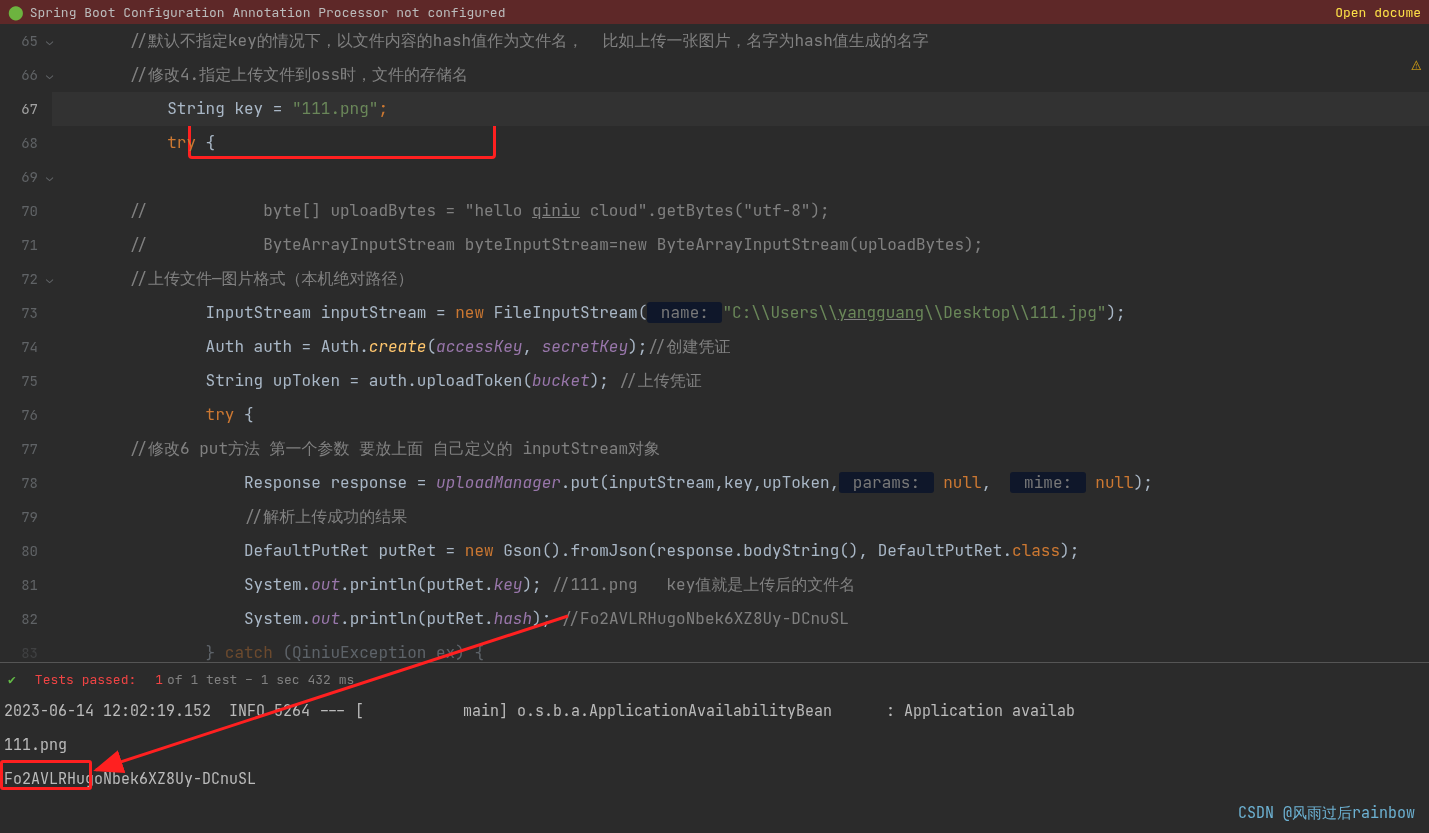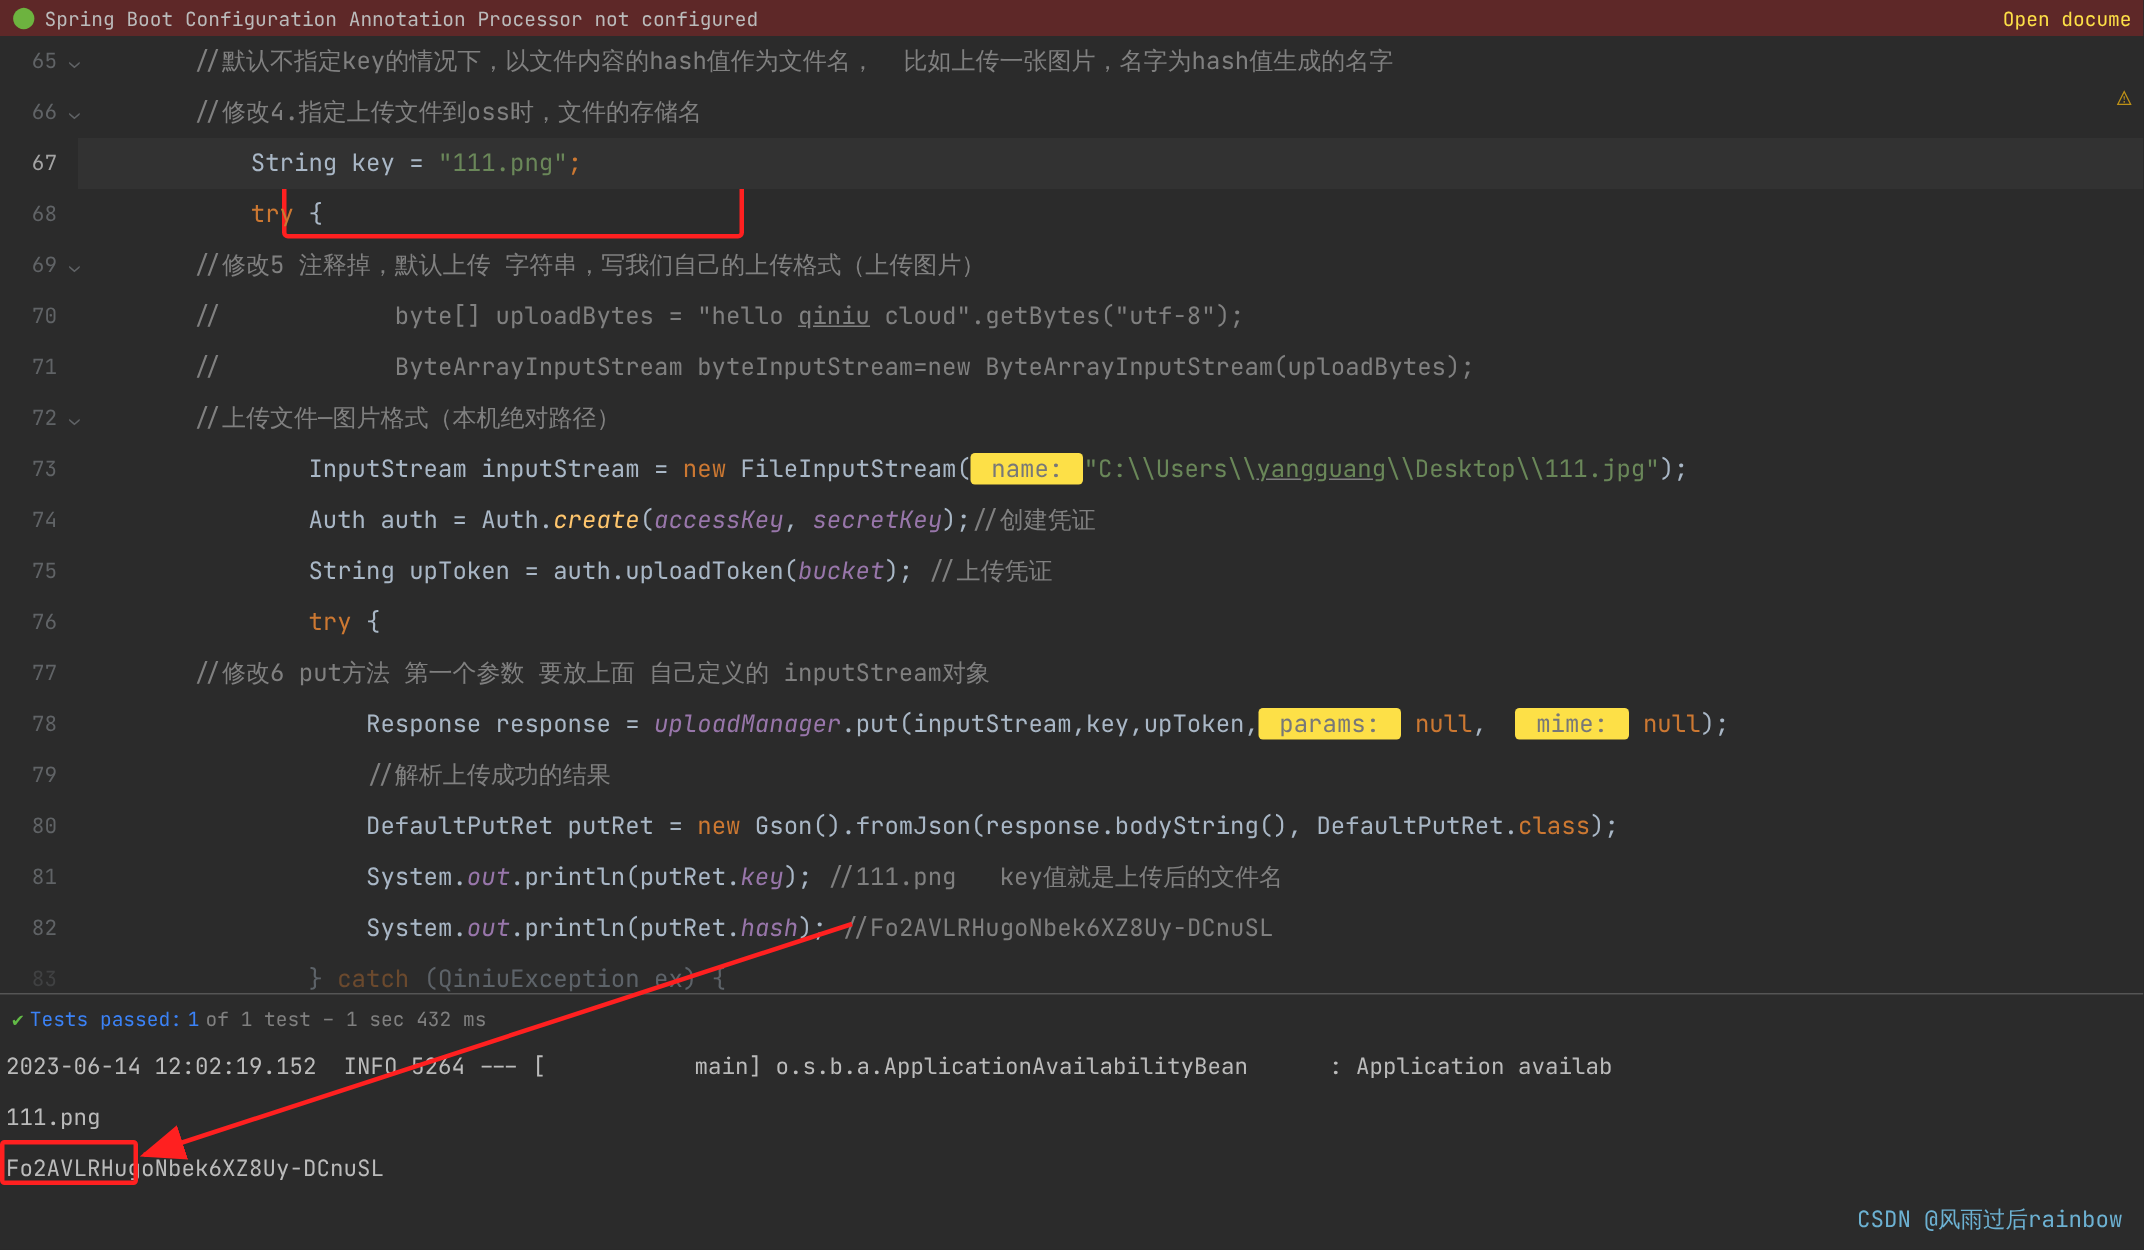--- a/index.html
+++ b/index.html
@@ -92,21 +92,21 @@
 }
 .arrow-line {
   position: absolute;
   left: 88px;
   top: 476px;
   width: 560px;
   height: 300px;
   pointer-events: none;
 }
 .hint-box {
-  background: #fde047;
+  background: #0f172a;
   color: #787878;
   padding: 0 4px;
   border-radius: 3px;
 }
 .c-comment { color: #808080; }
 .c-keyword { color: #cc7832; }
 .c-string { color: #6a8759; }
 .c-method { color: #ffc66d; font-style: italic; }
 .c-field { color: #9876aa; font-style: italic; }
 .c-type { color: #a9b7c6; }
@@ -127,21 +127,21 @@
 }
 .test-status {
   padding: 4px 8px;
   font-size: 13px;
   color: #808080;
   display: flex;
   align-items: center;
   gap: 4px;
 }
 .test-status .check { color: #62ba46; }
-.test-status .passed { color: #3b82f6; }
+.test-status .passed { color: #ef4444; margin-left: 15px; }
 .console-log {
   padding: 2px 4px;
   line-height: 34px;
   font-family: 'JetBrains Mono', 'Consolas', monospace;
   color: #bbbbbb;
 }
 .log-line { white-space: pre; height: 34px; }
 .watermark {
   position: absolute;
   bottom: 10px;
@@ -185,21 +185,21 @@
     <div class="line-num">81</div>
     <div class="line-num">82</div>
     <div class="line-num" style="opacity:0.4">83</div>
   </div>
 
   <div class="code-area">
     <div class="code-line"><span class="fold-indicator">⌄</span>        <span class="c-comment">//默认不指定key的情况下，以文件内容的hash值作为文件名，  比如上传一张图片，名字为hash值生成的名字</span></div>
     <div class="code-line"><span class="fold-indicator">⌄</span>        <span class="c-comment">//修改4.指定上传文件到oss时，文件的存储名</span></div>
     <div class="code-line current">            <span class="c-type">String </span><span>key = </span><span class="c-string">"111.png"</span><span class="c-keyword">;</span></div>
     <div class="code-line">            <span class="c-keyword">try </span><span>{</span></div>
-    <div class="code-line"><span class="fold-indicator">⌄</span>        <span class="c-comment">//修改5 注释掉，默认上传 字符串，写我们自己的上传格式（上传图片）</span></div>
+    <div class="code-line"><span class="fold-indicator">⌄</span>        </div>
     <div class="code-line">        <span class="c-comment"><span>//            byte[] uploadBytes = "hello </span><span class="underline">qiniu</span><span> cloud".getBytes("utf-8");</span></span></div>
     <div class="code-line">        <span class="c-comment">//            ByteArrayInputStream byteInputStream=new ByteArrayInputStream(uploadBytes);</span></div>
     <div class="code-line"><span class="fold-indicator">⌄</span>        <span class="c-comment">//上传文件—图片格式（本机绝对路径）</span></div>
     <div class="code-line"><span class="highlight-line" style="left:520px;width:830px;"></span>                <span>InputStream inputStream = </span><span class="c-keyword">new </span><span>FileInputStream(</span><span class="hint-box"> name: </span><span class="c-string">"C:\\Users\\</span><span class="c-string underline">yangguang</span><span class="c-string">\\Desktop\\111.jpg"</span><span>);</span></div>
     <div class="code-line">                <span>Auth auth = Auth.</span><span class="c-method c-static">create</span><span>(</span><span class="c-field">accessKey</span><span>, </span><span class="c-field">secretKey</span><span>);</span><span class="c-comment">//创建凭证</span></div>
     <div class="code-line">                <span>String upToken = auth.uploadToken(</span><span class="c-field">bucket</span><span>); </span><span class="c-comment">//上传凭证</span></div>
     <div class="code-line">                <span class="c-keyword">try </span><span>{</span></div>
     <div class="code-line">        <span class="c-comment">//修改6 put方法 第一个参数 要放上面 自己定义的 inputStream对象</span></div>
     <div class="code-line">                    <span>Response response = </span><span class="c-field">uploadManager</span><span>.put(inputStream,key,upToken,</span><span class="hint-box"> params: </span> <span class="c-keyword">null</span><span>,  </span><span class="hint-box"> mime: </span> <span class="c-keyword">null</span><span>);</span></div>
     <div class="code-line">                    <span class="c-comment">//解析上传成功的结果</span></div>

